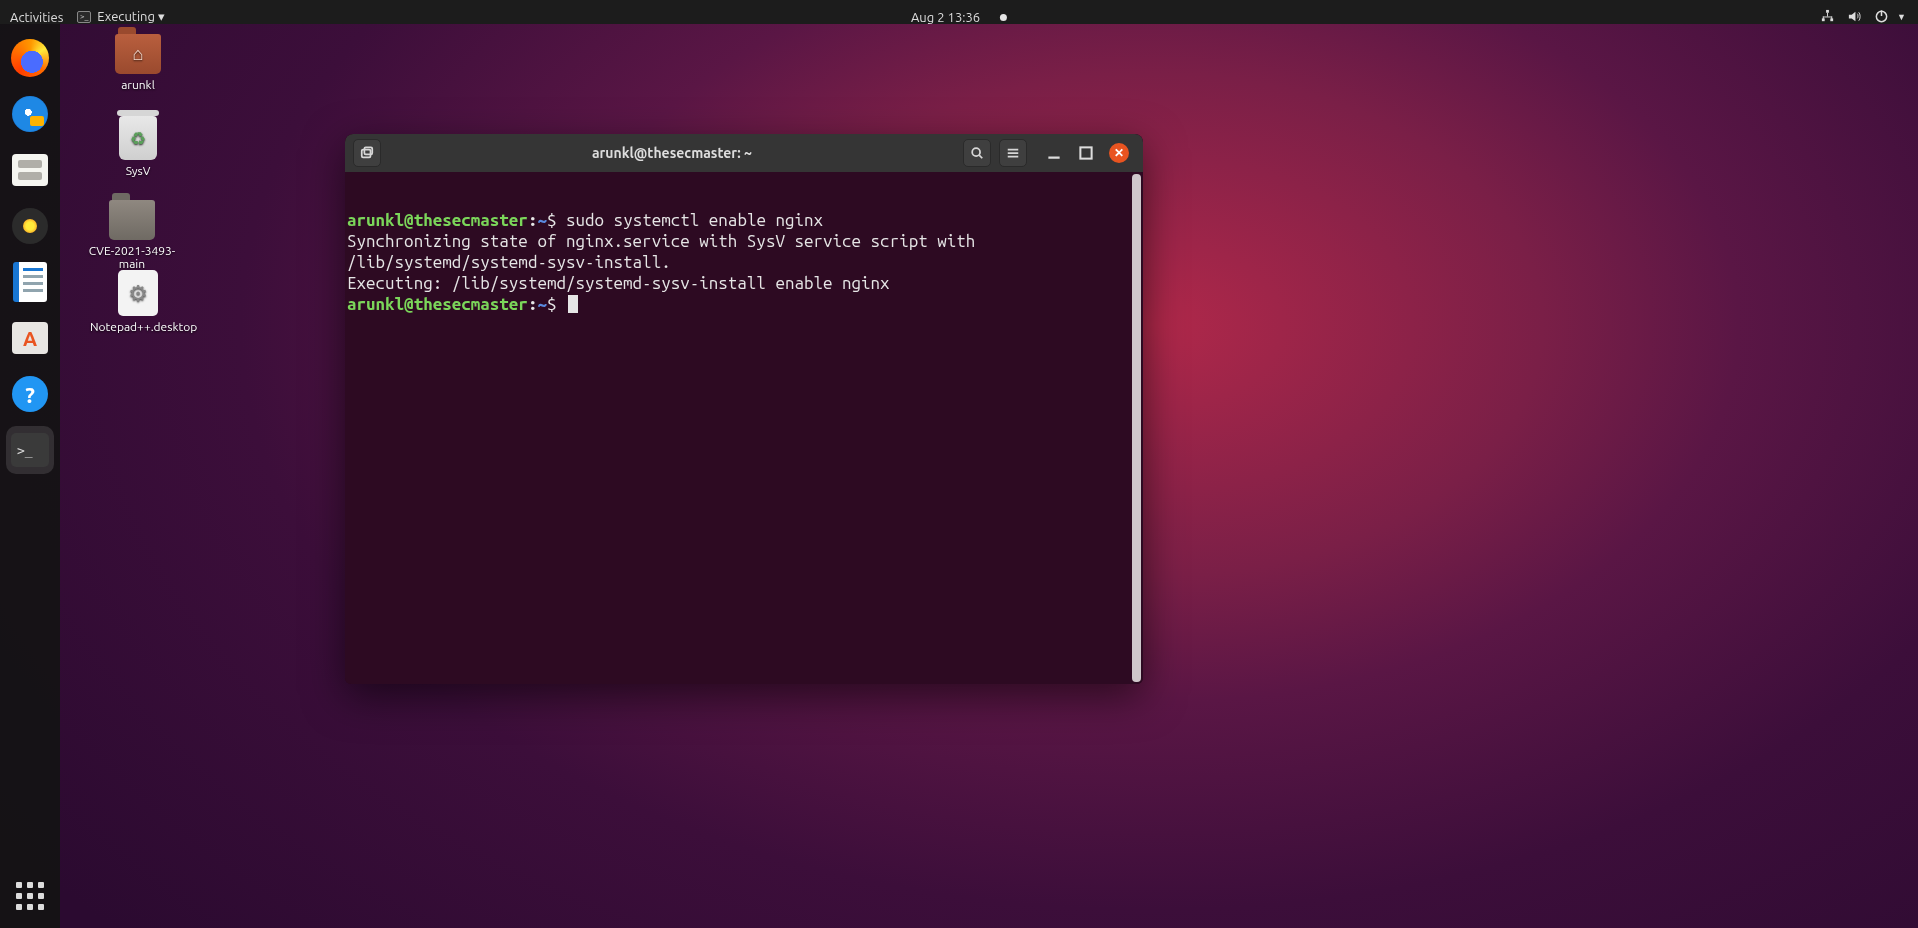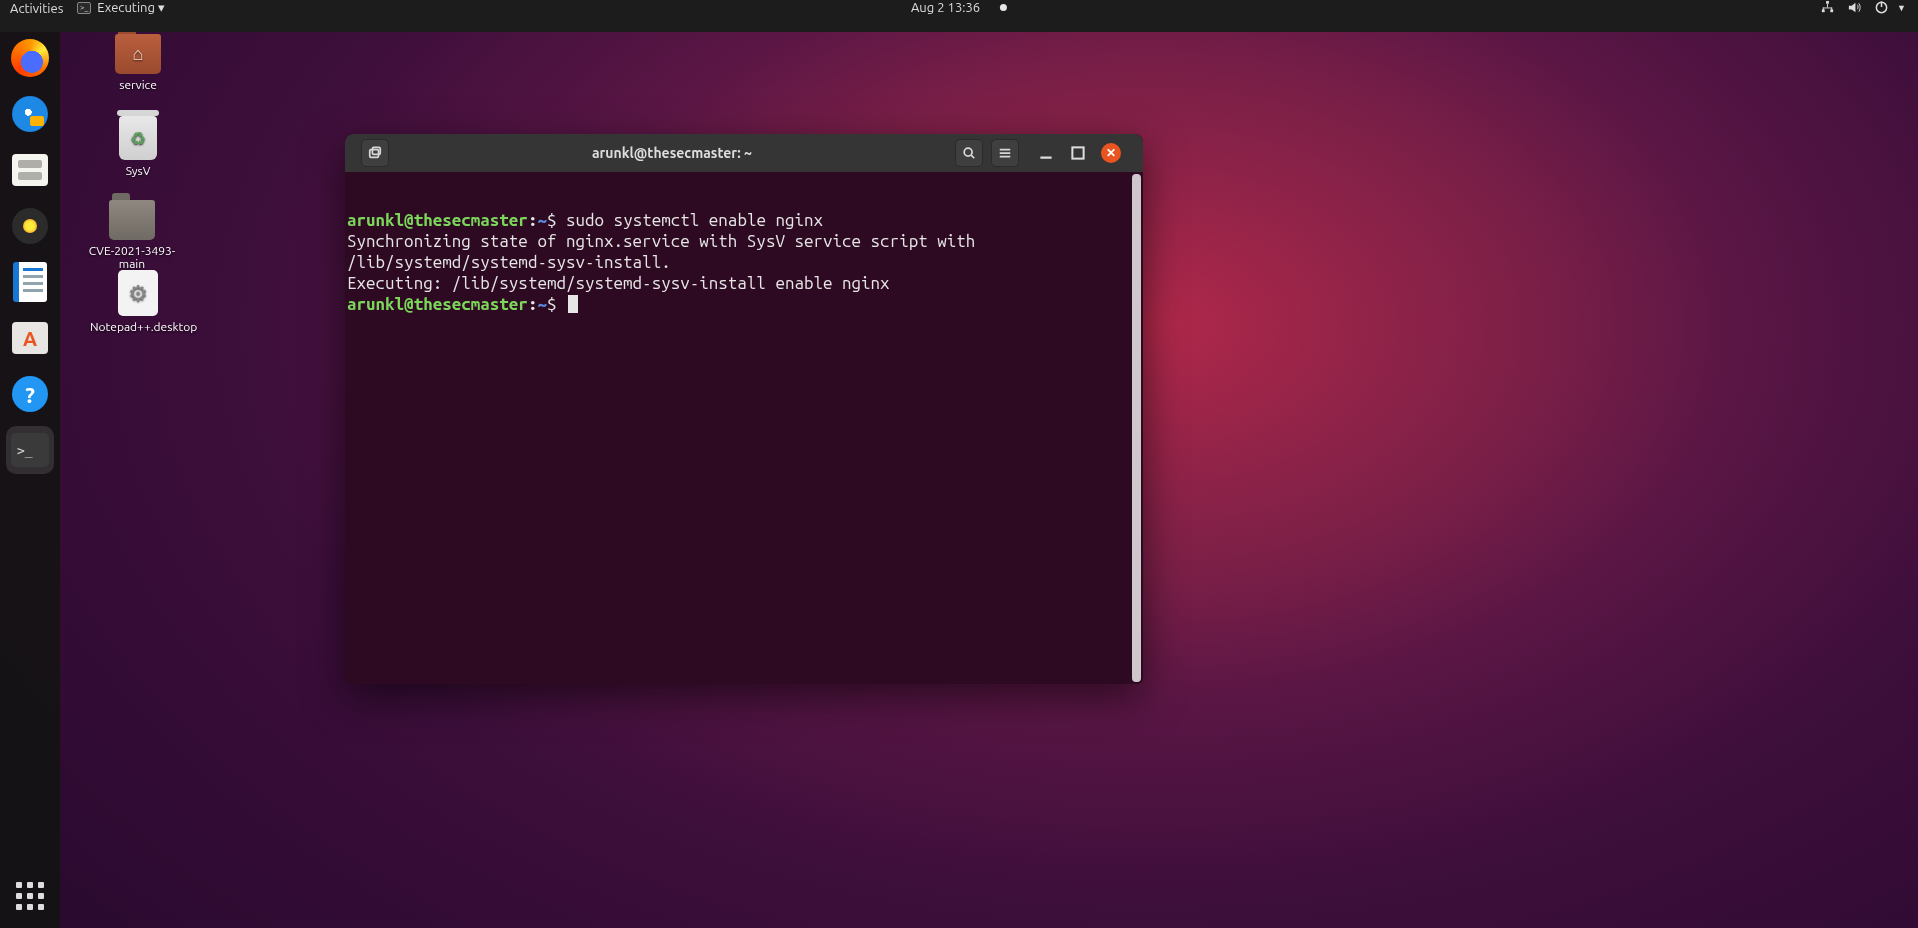--- a/index.html
+++ b/index.html
@@ -5,22 +5,22 @@
 * { box-sizing: border-box; margin: 0; padding: 0; }
 html, body { width: 1918px; height: 928px; overflow: hidden; font-family: Ubuntu, "Segoe UI", sans-serif; }
 body {
   background: radial-gradient(ellipse 1400px 900px at 60% 35%, #b0284a 0%, #7a1f47 28%, #5a1645 42%, #3c0e3a 65%, #2b0a30 100%);
   position: relative;
   color: #e6e6e6;
 }
 
 
 .topbar {
-  position: absolute; top: 0; left: 0; right: 0; height: 32px;
-  background: #1c1c1c; display: flex; align-items: flex-start;
+  position: absolute; top: 0; left: 0; right: 0; height: 24px;
+  background: #1c1c1c; display: flex; align-items: flex-end;
   font-size: 13px; color: #ddd; z-index: 50;
 }
 .topbar .left { display: flex; align-items: center; gap: 14px; padding-left: 10px; }
 .topbar .center { position: absolute; left: 50%; transform: translateX(-50%); display: flex; align-items: center; gap: 20px; }
 .topbar .right { margin-left: auto; display: flex; align-items: center; gap: 12px; padding-right: 12px; }
 .topbar .activities { cursor: pointer; }
 .topbar .appmenu { display: flex; align-items: center; gap: 6px; cursor: pointer; }
 .topbar .appmenu .term-ico { width: 14px; height: 12px; background: #2a2a2a; border: 1px solid #888; border-radius: 2px; display: flex; align-items: center; justify-content: center; font-size: 8px; color: #ccc; }
 .topbar .dot { width: 7px; height: 7px; border-radius: 50%; background: #e6e6e6; display: inline-block; }
 .topbar svg { width: 15px; height: 15px; fill: #ddd; display: block; }
@@ -75,21 +75,21 @@
 .dicon.npp .glyph { width:40px; height:46px; background:#f3f3f3; border-radius:5px; position:relative; margin:0 auto 4px;}
 .dicon.npp .glyph::after { content:"⚙"; position:absolute; inset:0; display:flex; align-items:center; justify-content:center; color:#888; font-size:22px;}
 
 
 .termwin {
   position: absolute; top: 110px; left: 285px; width: 798px; height: 550px;
   background: #2e0920; border-radius: 8px 8px 6px 6px; box-shadow: 0 12px 40px rgba(0,0,0,.55);
   overflow: hidden; z-index: 30;
 }
 .termwin .titlebar {
-  height: 38px; background: #353535; display: flex; align-items: center; padding: 0 16px; gap: 8px;
+  height: 38px; background: #353535; display: flex; align-items: center; padding: 0 8px; gap: 8px;
   border-radius: 8px 8px 0 0;
 }
 .titlebar .tb-btn {
   width: 28px; height: 28px; border-radius: 5px; background: #3f3f3f; border: 1px solid #2a2a2a;
   display: flex; align-items: center; justify-content: center; cursor: pointer;
 }
 .titlebar .tb-btn svg { width: 14px; height: 14px; stroke: #d7d7d7; fill: none; stroke-width: 2; }
 .titlebar .title { flex: 1; text-align: center; font-size: 14px; color: #ddd; font-weight: 600; }
 .titlebar .winctl { display: flex; align-items: center; gap: 14px; padding: 0 6px 0 10px; }
 .titlebar .winctl .wc { width: 18px; height: 18px; display: flex; align-items: center; justify-content: center; cursor: pointer; color:#ddd; }
@@ -182,21 +182,21 @@
       <span></span>
       <span></span>
       <span></span>
       <span></span>
   </div>
 </div>
 
 <div class="desktop">
   <div class="dicon home">
     <div class="glyph"></div>
-    <div>service</div>
+    <div>arunkl</div>
   </div>
   <div class="dicon trash">
     <div class="glyph"></div>
     <div>SysV</div>
   </div>
   <div class="dicon cve">
     <div class="glyph"></div>
     <div>CVE-2021-3493-main</div>
   </div>
   <div class="dicon npp">

